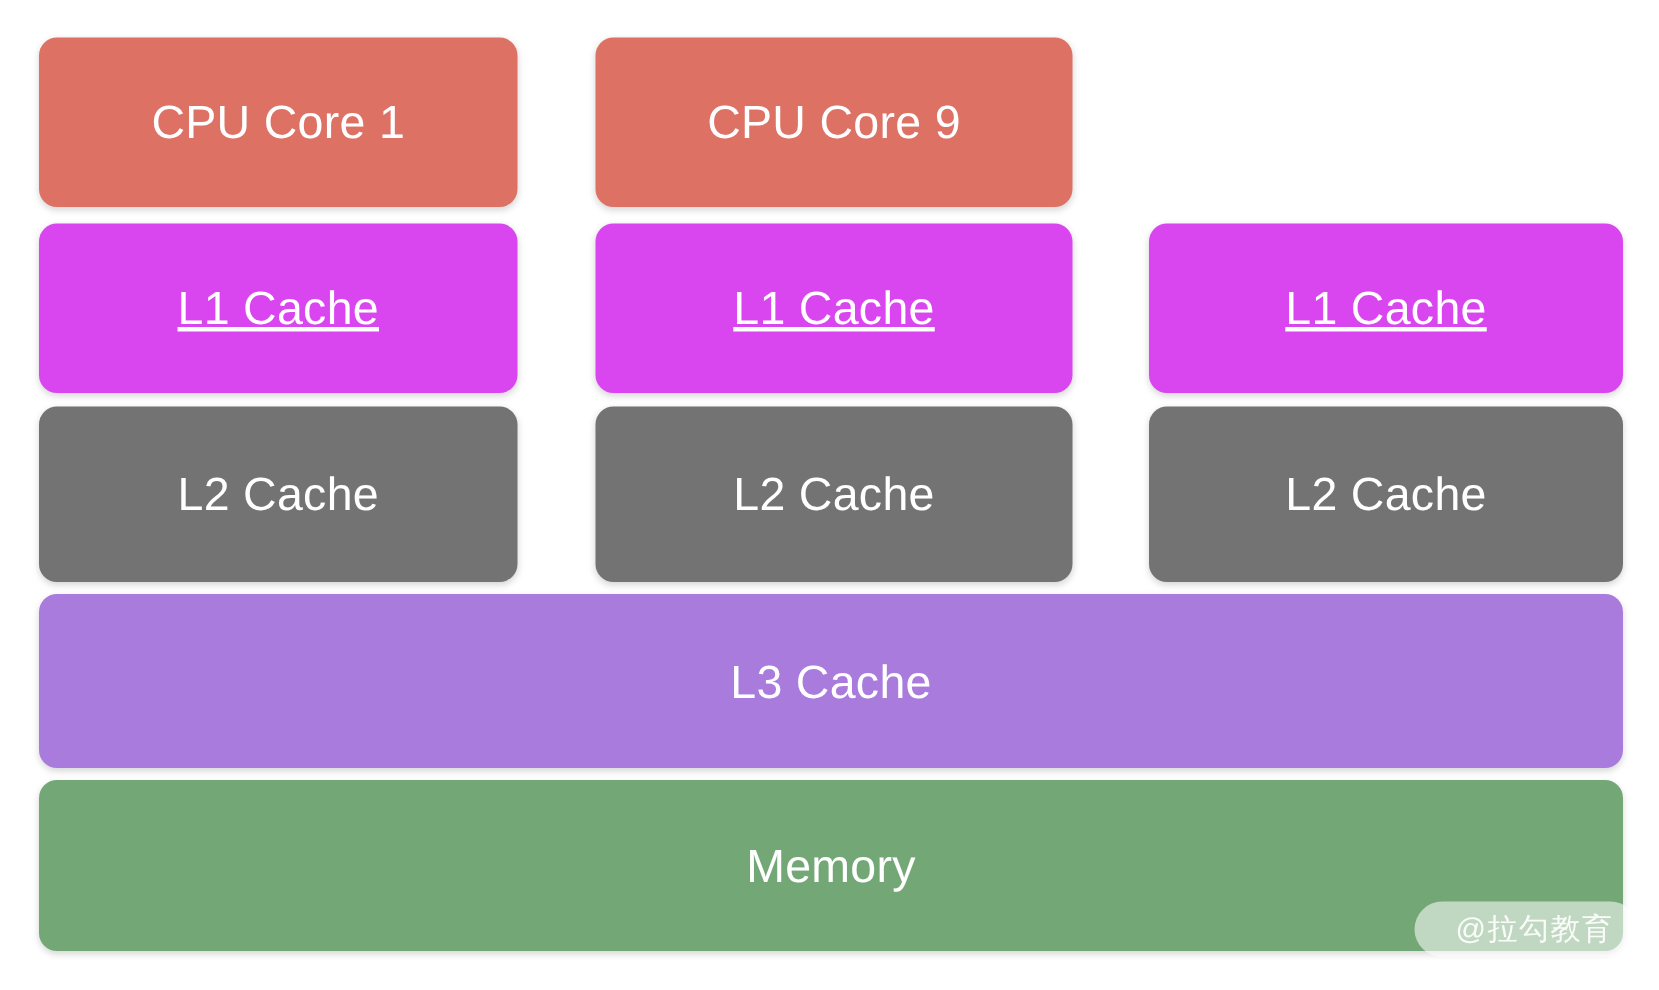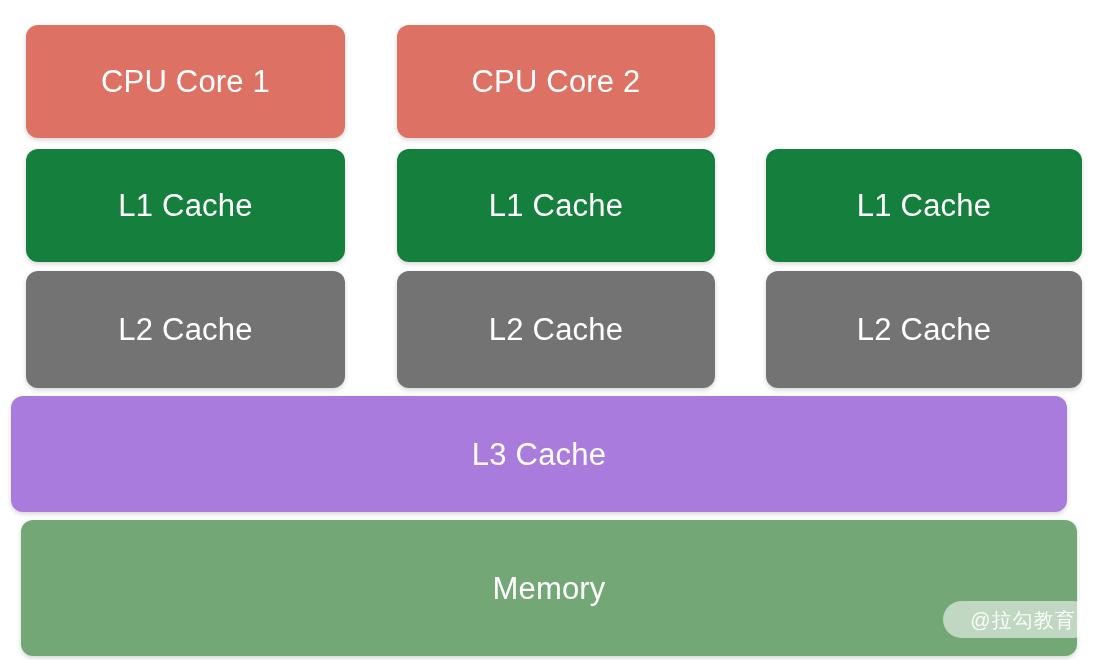--- a/index.html
+++ b/index.html
@@ -40,32 +40,32 @@
   .block .block-label {
     display: block;
     line-height: 1;
     white-space: nowrap;
   }
 
   
   .col-1 { left: 26px;  width: 319px; }
   .col-2 { left: 397px; width: 318px; }
   .col-3 { left: 766px; width: 316px; }
-  .col-full { left: 11px; width: 1056px; }
+  .col-full { left: 26px; width: 1056px; }
 
   
   .row-core  { top: 25px;  height: 113px; }
   .row-l1    { top: 149px; height: 113px; }
   .row-l2    { top: 271px; height: 117px; }
   .row-l3    { top: 396px; height: 116px; }
-  .row-mem   { top: 520px; height: 136px; margin-left: 10px; }
+  .row-mem   { top: 520px; height: 114px; }
 
   
   .c-core { background-color: #dd7164; }
-  .c-l1   { background-color: #15803d; }
+  .c-l1   { background-color: #d946ef; text-decoration: underline; }
   .c-l2   { background-color: #737373; }
   .c-l3   { background-color: #a97bdd; }
   .c-mem  { background-color: #73a876; }
 
   
   .t-core  { font-size: 31px; font-weight: 400; }
   .t-cache { font-size: 31px; font-weight: 400; }
   .t-l3    { font-size: 31px; font-weight: 400; }
   .t-mem   { font-size: 31px; font-weight: 500; }
 
@@ -100,21 +100,21 @@
     <span class="block-label t-core">CPU Core 1</span>
   </div>
   <div class="block col-1 row-l1 c-l1">
     <span class="block-label t-cache">L1 Cache</span>
   </div>
   <div class="block col-1 row-l2 c-l2">
     <span class="block-label t-cache">L2 Cache</span>
   </div>
 
   <div class="block col-2 row-core c-core">
-    <span class="block-label t-core">CPU Core 2</span>
+    <span class="block-label t-core">CPU Core 9</span>
   </div>
   <div class="block col-2 row-l1 c-l1">
     <span class="block-label t-cache">L1 Cache</span>
   </div>
   <div class="block col-2 row-l2 c-l2">
     <span class="block-label t-cache">L2 Cache</span>
   </div>
 
   <div class="block col-3 row-l1 c-l1">
     <span class="block-label t-cache">L1 Cache</span>

